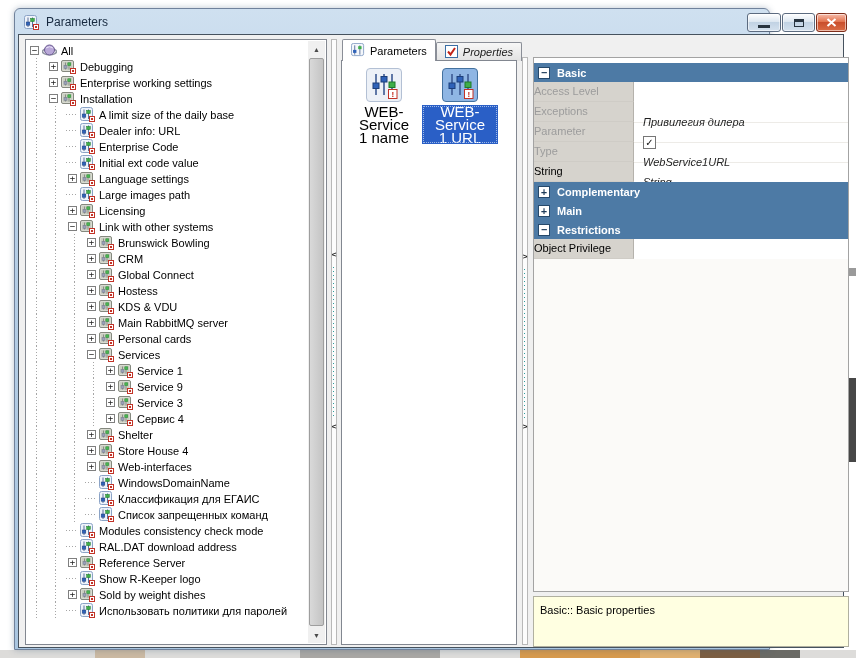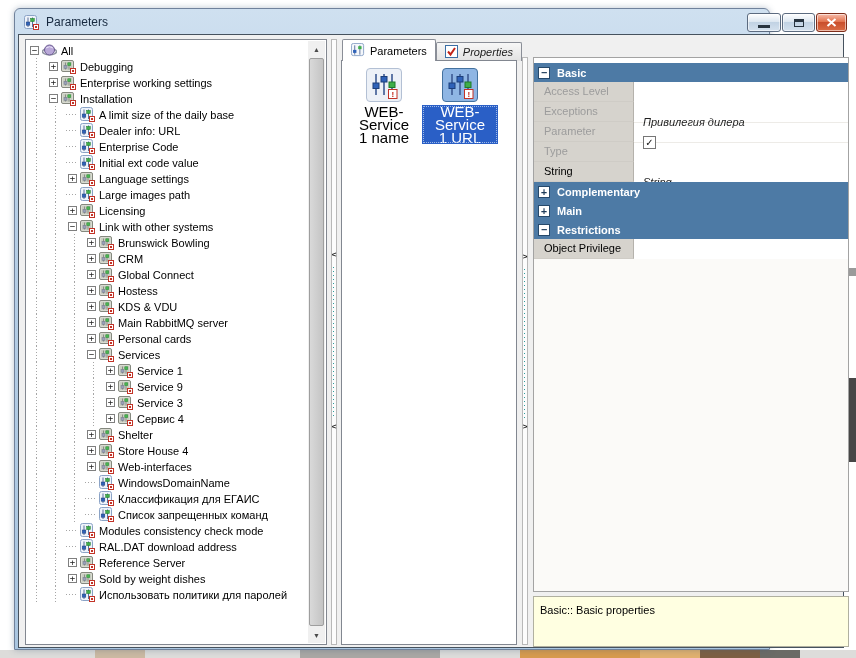--- a/index.html
+++ b/index.html
@@ -80,21 +80,21 @@
                      outline:1px dotted #9db8e8;outline-offset:-2px;}
 
   
   #prop-grid{position:absolute;left:514px;top:22px;width:316px;height:535px;background:#fff;
              border:1px solid #a3a3a3;display:flex;flex-direction:column;overflow:hidden;padding-top:5px;}
   .phdr{height:19px;flex:none;background:#4d7aa5;color:#fff;font-weight:bold;display:flex;align-items:center;}
   .pexp{width:12px;height:12px;flex:none;background:#fff;color:#1c3a58;border:1px solid #26496b;
         margin:0 7px 0 4px;font-size:10px;line-height:10px;text-align:center;font-family:"DejaVu Sans Mono",monospace;}
   .prow{height:20px;flex:none;display:flex;}
   .plabel{width:100px;flex:none;background:#d6d3cd;border-right:1px solid #b5b2ac;border-bottom:1px solid #cfccc6;
-          padding-left:10px;line-height:19px;}
+          line-height:19px;}
   .plabel.dis{color:#9c9c9c;}
   .pvalue{flex:1;background:#a16207;border-bottom:1px solid #edebe7;padding-left:9px;line-height:19px;display:flex;align-items:center;margin-top:40px;}
   .pvalue .ital{font-style:italic;color:#1f1f1f;}
   .pcheck{width:13px;height:13px;border:1px solid #767676;background:#fff;font-size:10px;line-height:11px;
           text-align:center;color:#111;}
   .pfill{flex:1;background:#fbfaf8;}
 
   
   #descbox{position:absolute;left:514px;top:561px;width:316px;height:51px;background:#ffffe1;
            border:1px solid #b0b0a0;padding:7px 6px;font-size:11px;}
@@ -783,20 +783,37 @@
                   <rect x="6.8" y="3.8" width="3" height="2.8" fill="#49b553" stroke="#2a8a34" stroke-width="0.5"></rect>
                   <rect x="9.5" y="9.5" width="5" height="5" fill="#fff" stroke="#c23327"></rect>
                   <rect x="11" y="11" width="2" height="2" fill="#c23327"></rect>
                 </svg>
               </span>
               <span class="tlabel">Reference Server</span>
             </div>
             <div class="trow">
               <span class="guide"></span>
               <span class="guide"></span>
+              <span class="slot stub"></span>
+              <span class="ticon">
+                <svg width="15" height="15" viewBox="0 0 15 15">
+                  <rect x="0.5" y="0.5" width="12" height="13" rx="2" fill="#eef3fa" stroke="#8ba3c6"></rect>
+                  <line x1="4" y1="2.5" x2="4" y2="12" stroke="#5a6f9a"></line>
+                  <line x1="8.5" y1="2.5" x2="8.5" y2="12" stroke="#5a6f9a"></line>
+                  <rect x="2.2" y="7" width="3.6" height="3.2" fill="#2f62b8" stroke="#1d3f7a" stroke-width="0.5"></rect>
+                  <rect x="6.7" y="3.4" width="3.6" height="3.2" fill="#3fae4a" stroke="#1f7a2a" stroke-width="0.5"></rect>
+                  <rect x="9.5" y="9.5" width="5" height="5" fill="#fff" stroke="#c23327"></rect>
+                  <rect x="11" y="11" width="2" height="2" fill="#c23327"></rect>
+                </svg>
+              </span>
+              <span class="tlabel">Show R-Keeper logo</span>
+            </div>
+            <div class="trow">
+              <span class="guide"></span>
+              <span class="guide"></span>
               <span class="slot">
                 <span class="expbox">+</span>
               </span>
               <span class="ticon">
                 <svg width="15" height="15" viewBox="0 0 15 15">
                   <rect x="0.5" y="1.5" width="12" height="11" rx="1.5" fill="#d9dbd2" stroke="#84887e"></rect>
                   <rect x="2" y="3" width="9" height="8" fill="#c9cdc1"></rect>
                   <line x1="4.5" y1="3.5" x2="4.5" y2="10.5" stroke="#8a8f84"></line>
                   <line x1="8" y1="3.5" x2="8" y2="10.5" stroke="#8a8f84"></line>
                   <rect x="3" y="6.5" width="3" height="2.8" fill="#9aa0b8" stroke="#70788a" stroke-width="0.5"></rect>
@@ -912,20 +929,23 @@
             </div>
           </div>
           <div class="prow">
             <div class="plabel dis">Exceptions</div>
             <div class="pvalue">
               <span class="pcheck">✓</span>
             </div>
           </div>
           <div class="prow">
             <div class="plabel dis">Parameter</div>
+            <div class="pvalue">
+              <span class="ital">WebService1URL</span>
+            </div>
           </div>
           <div class="prow">
             <div class="plabel dis">Type</div>
             <div class="pvalue">
               <span class="ital">String</span>
             </div>
           </div>
           <div class="prow">
             <div class="plabel">String</div>
             <div class="pvalue">

